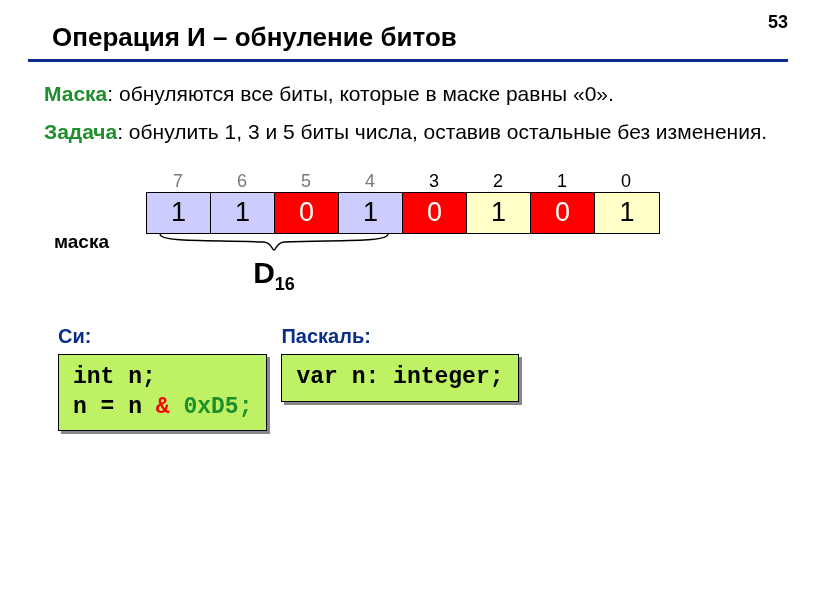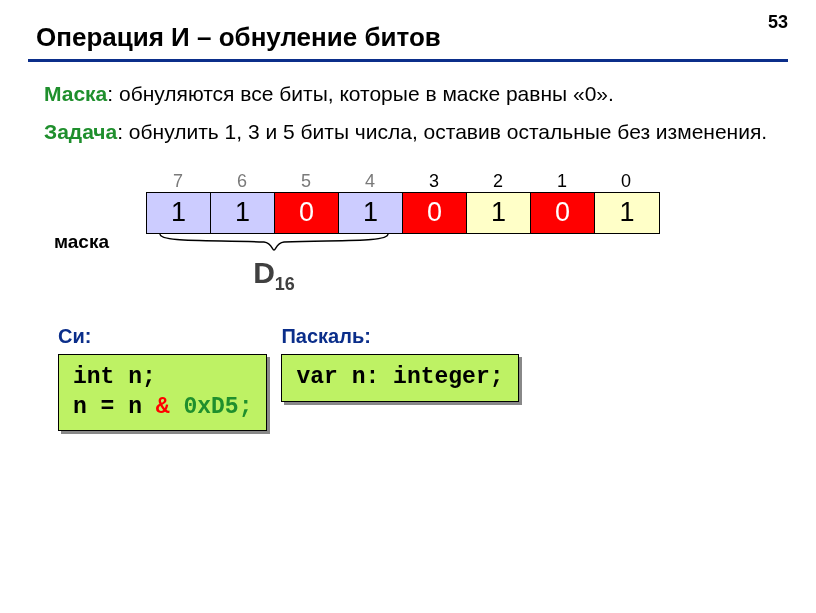--- a/index.html
+++ b/index.html
@@ -16,21 +16,21 @@
       top: 12px;
       right: 28px;
       font-size: 18px;
       font-weight: bold;
       color: #000;
     }
     .title {
       font-size: 26px;
       font-weight: bold;
       color: #000;
-      padding: 22px 36px 6px 36px;
+      padding: 22px 36px 6px 52px;
     }
     .title-underline {
       margin: 0 28px;
       border-bottom: 3px solid #0b2e8a;
     }
     .content {
       padding: 18px 44px 0 44px;
     }
     .para {
       font-size: 21px;
@@ -91,21 +91,21 @@
     .brace-group {
       width: 256px;
       display: flex;
       flex-direction: column;
       align-items: center;
     }
     .brace-svg { width: 240px; height: 22px; }
     .hex-label {
       font-size: 30px;
       font-weight: bold;
-      color: #404040;
+      color: #000000;
       margin-top: 2px;
     }
     .hex-label sub { font-size: 18px; }
 
     .code-section {
       display: flex;
       gap: 14px;
       margin-top: 30px;
       margin-left: 14px;
     }

